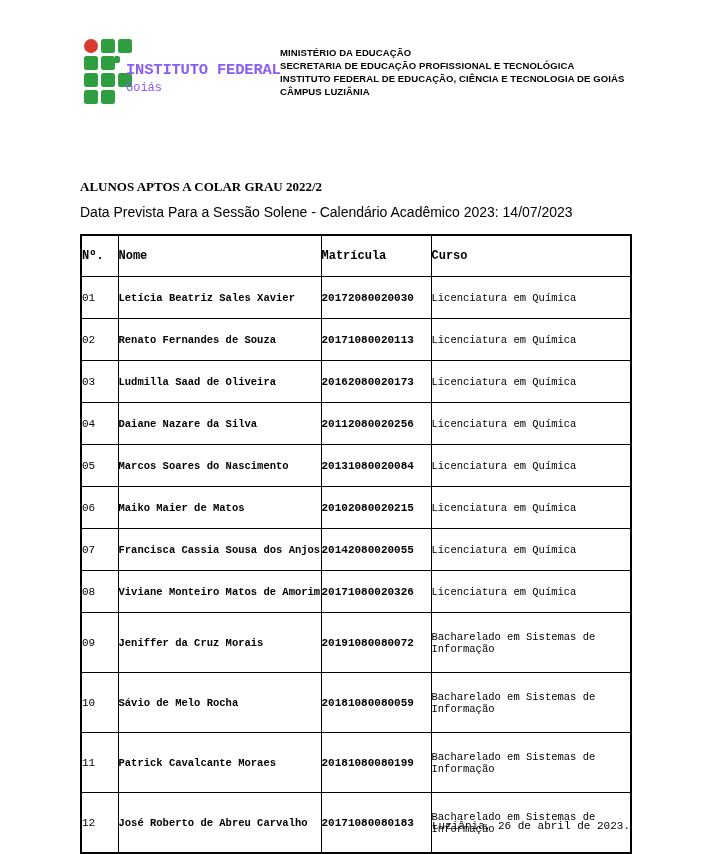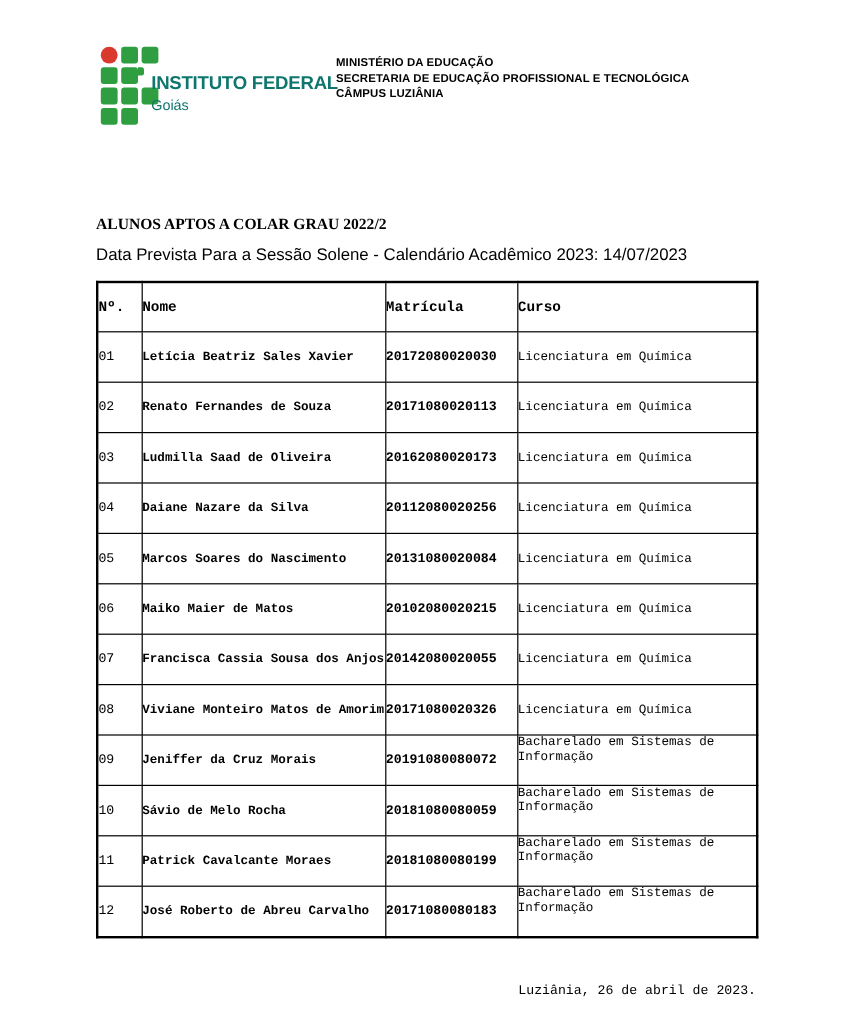--- a/index.html
+++ b/index.html
@@ -21,21 +21,21 @@
     gap:3px;
   }
   .lcell { position:relative; }
   .sq { background:#2F9E41; border-radius:2.5px; }
   .dot { background:#D9392E; border-radius:50%; }
   .tab::after {
     content:""; position:absolute; left:100%; top:0;
     width:5px; height:7px; background:#2F9E41;
     border-radius:0 2px 2px 0;
   }
-  .brand { position:absolute; left:126px; top:61px; color:#0f766e; }
+  .brand { position:absolute; left:126px; top:61px; color:#8b5cf6;font-family:Liberation Mono, monospace; }
   .brand-name { font-size:15.5px; font-weight:bold; letter-spacing:-0.2px; white-space:nowrap; }
   .brand-region { font-size:12px; margin-top:2px; }
 
   
   .letterhead {
     position:absolute; left:280px; top:46px;
     font-size:9.5px; font-weight:bold; line-height:13px;
     letter-spacing:0.1px; white-space:nowrap;
   }
 
@@ -61,21 +61,21 @@
     border:1.5px solid #000;
     text-align:left; vertical-align:middle;
     padding:0; overflow:hidden;font-family:Liberation Mono, monospace;
   }
   table.roster th { height:40px; font-size:12px; font-weight:bold; }
   table.roster td { height:41px; }
   td.c-num  { font-family:"Liberation Serif", serif; font-size:11px; }
   td.c-nome { font-weight:bold; font-size:10.5px; }
   td.c-mat  { font-weight:bold; font-size:11px; }
   td.c-curso{ font-size:10.5px; }
-  td.c-curso.top { vertical-align:top; padding-top:0; }
+  td.c-curso.top { vertical-align:top; padding-top:18px; }
 
   
   .dateline {
     position:absolute; right:79px; top:820px;
     font-family:Liberation Mono, monospace;
     font-size:11px;
   }
 </style>
 </head>
 <body>
@@ -98,20 +98,21 @@
   </div>
 
   <div class="brand">
     <div class="brand-name">INSTITUTO FEDERAL</div>
     <div class="brand-region">Goiás</div>
   </div>
 
   <div class="letterhead">
     <div>MINISTÉRIO DA EDUCAÇÃO</div>
     <div>SECRETARIA DE EDUCAÇÃO PROFISSIONAL E TECNOLÓGICA</div>
+    <div>INSTITUTO FEDERAL DE EDUCAÇÃO, CIÊNCIA E TECNOLOGIA DE GOIÁS</div>
     <div>CÂMPUS LUZIÂNIA</div>
   </div>
 
   <h1 class="title">ALUNOS APTOS A COLAR GRAU 2022/2</h1>
   <div class="subtitle">Data Prevista Para a Sessão Solene - Calendário Acadêmico 2023: 14/07/2023</div>
 
   <table class="roster">
     <colgroup>
       <col style="width:37px">
         <col style="width:203px">

